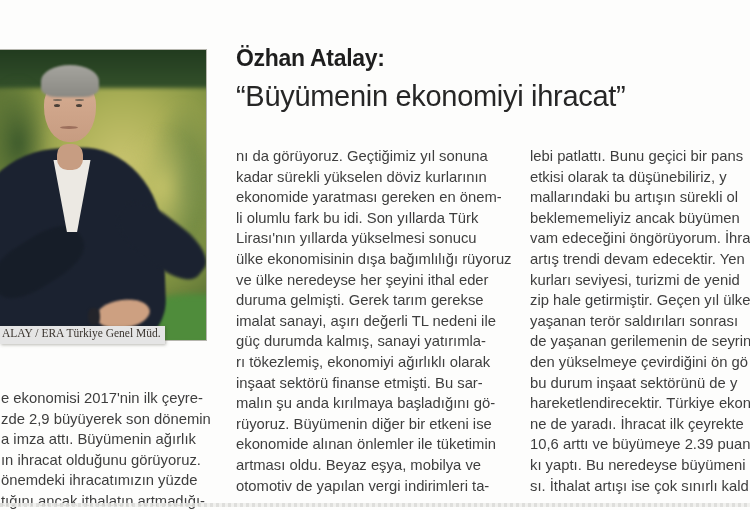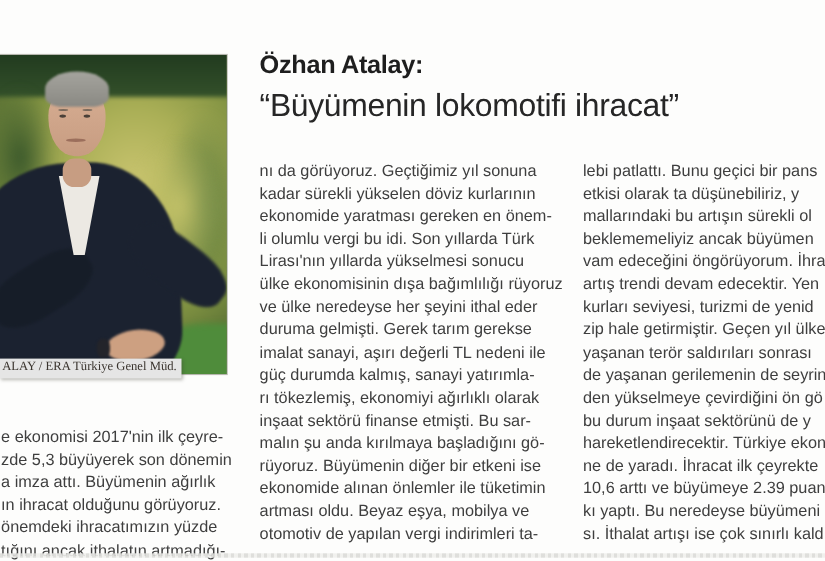--- a/index.html
+++ b/index.html
@@ -84,37 +84,37 @@
     <div class="eye r"></div>
     <div class="mouth"></div>
     <div class="hands"></div>
     <div class="watch"></div>
   </div>
 
   <div class="caption-bar">ALAY / ERA Türkiye Genel Müd.</div>
 
   <div class="headline">
     <div class="name">Özhan Atalay:</div>
-    <div class="quote">“Büyümenin lokomotifi ihracat”</div>
+    <div class="quote">“Büyümenin ekonomiyi ihracat”</div>
   </div>
 
   <div class="col col-left">
     <span class="line">e ekonomisi 2017'nin ilk çeyre-</span>
-    <span class="line">zde 5,3 büyüyerek son dönemin</span>
+    <span class="line">zde 2,9 büyüyerek son dönemin</span>
     <span class="line">a imza attı. Büyümenin ağırlık</span>
     <span class="line">ın ihracat olduğunu görüyoruz.</span>
     <span class="line">önemdeki ihracatımızın yüzde</span>
     <span class="line">tığını ancak ithalatın artmadığı-</span>
   </div>
 
   <div class="col col-mid">
     <span class="line">nı da görüyoruz. Geçtiğimiz yıl sonuna</span>
     <span class="line">kadar sürekli yükselen döviz kurlarının</span>
     <span class="line">ekonomide yaratması gereken en önem-</span>
-    <span class="line">li olumlu vergi bu idi. Son yıllarda Türk</span>
+    <span class="line">li olumlu fark bu idi. Son yıllarda Türk</span>
     <span class="line">Lirası'nın yıllarda yükselmesi sonucu</span>
     <span class="line">ülke ekonomisinin dışa bağımlılığı rüyoruz</span>
     <span class="line">ve ülke neredeyse her şeyini ithal eder</span>
     <span class="line">duruma gelmişti. Gerek tarım gerekse</span>
     <span class="line">imalat sanayi, aşırı değerli TL nedeni ile</span>
     <span class="line">güç durumda kalmış, sanayi yatırımla-</span>
     <span class="line">rı tökezlemiş, ekonomiyi ağırlıklı olarak</span>
     <span class="line">inşaat sektörü finanse etmişti. Bu sar-</span>
     <span class="line">malın şu anda kırılmaya başladığını gö-</span>
     <span class="line">rüyoruz. Büyümenin diğer bir etkeni ise</span>

